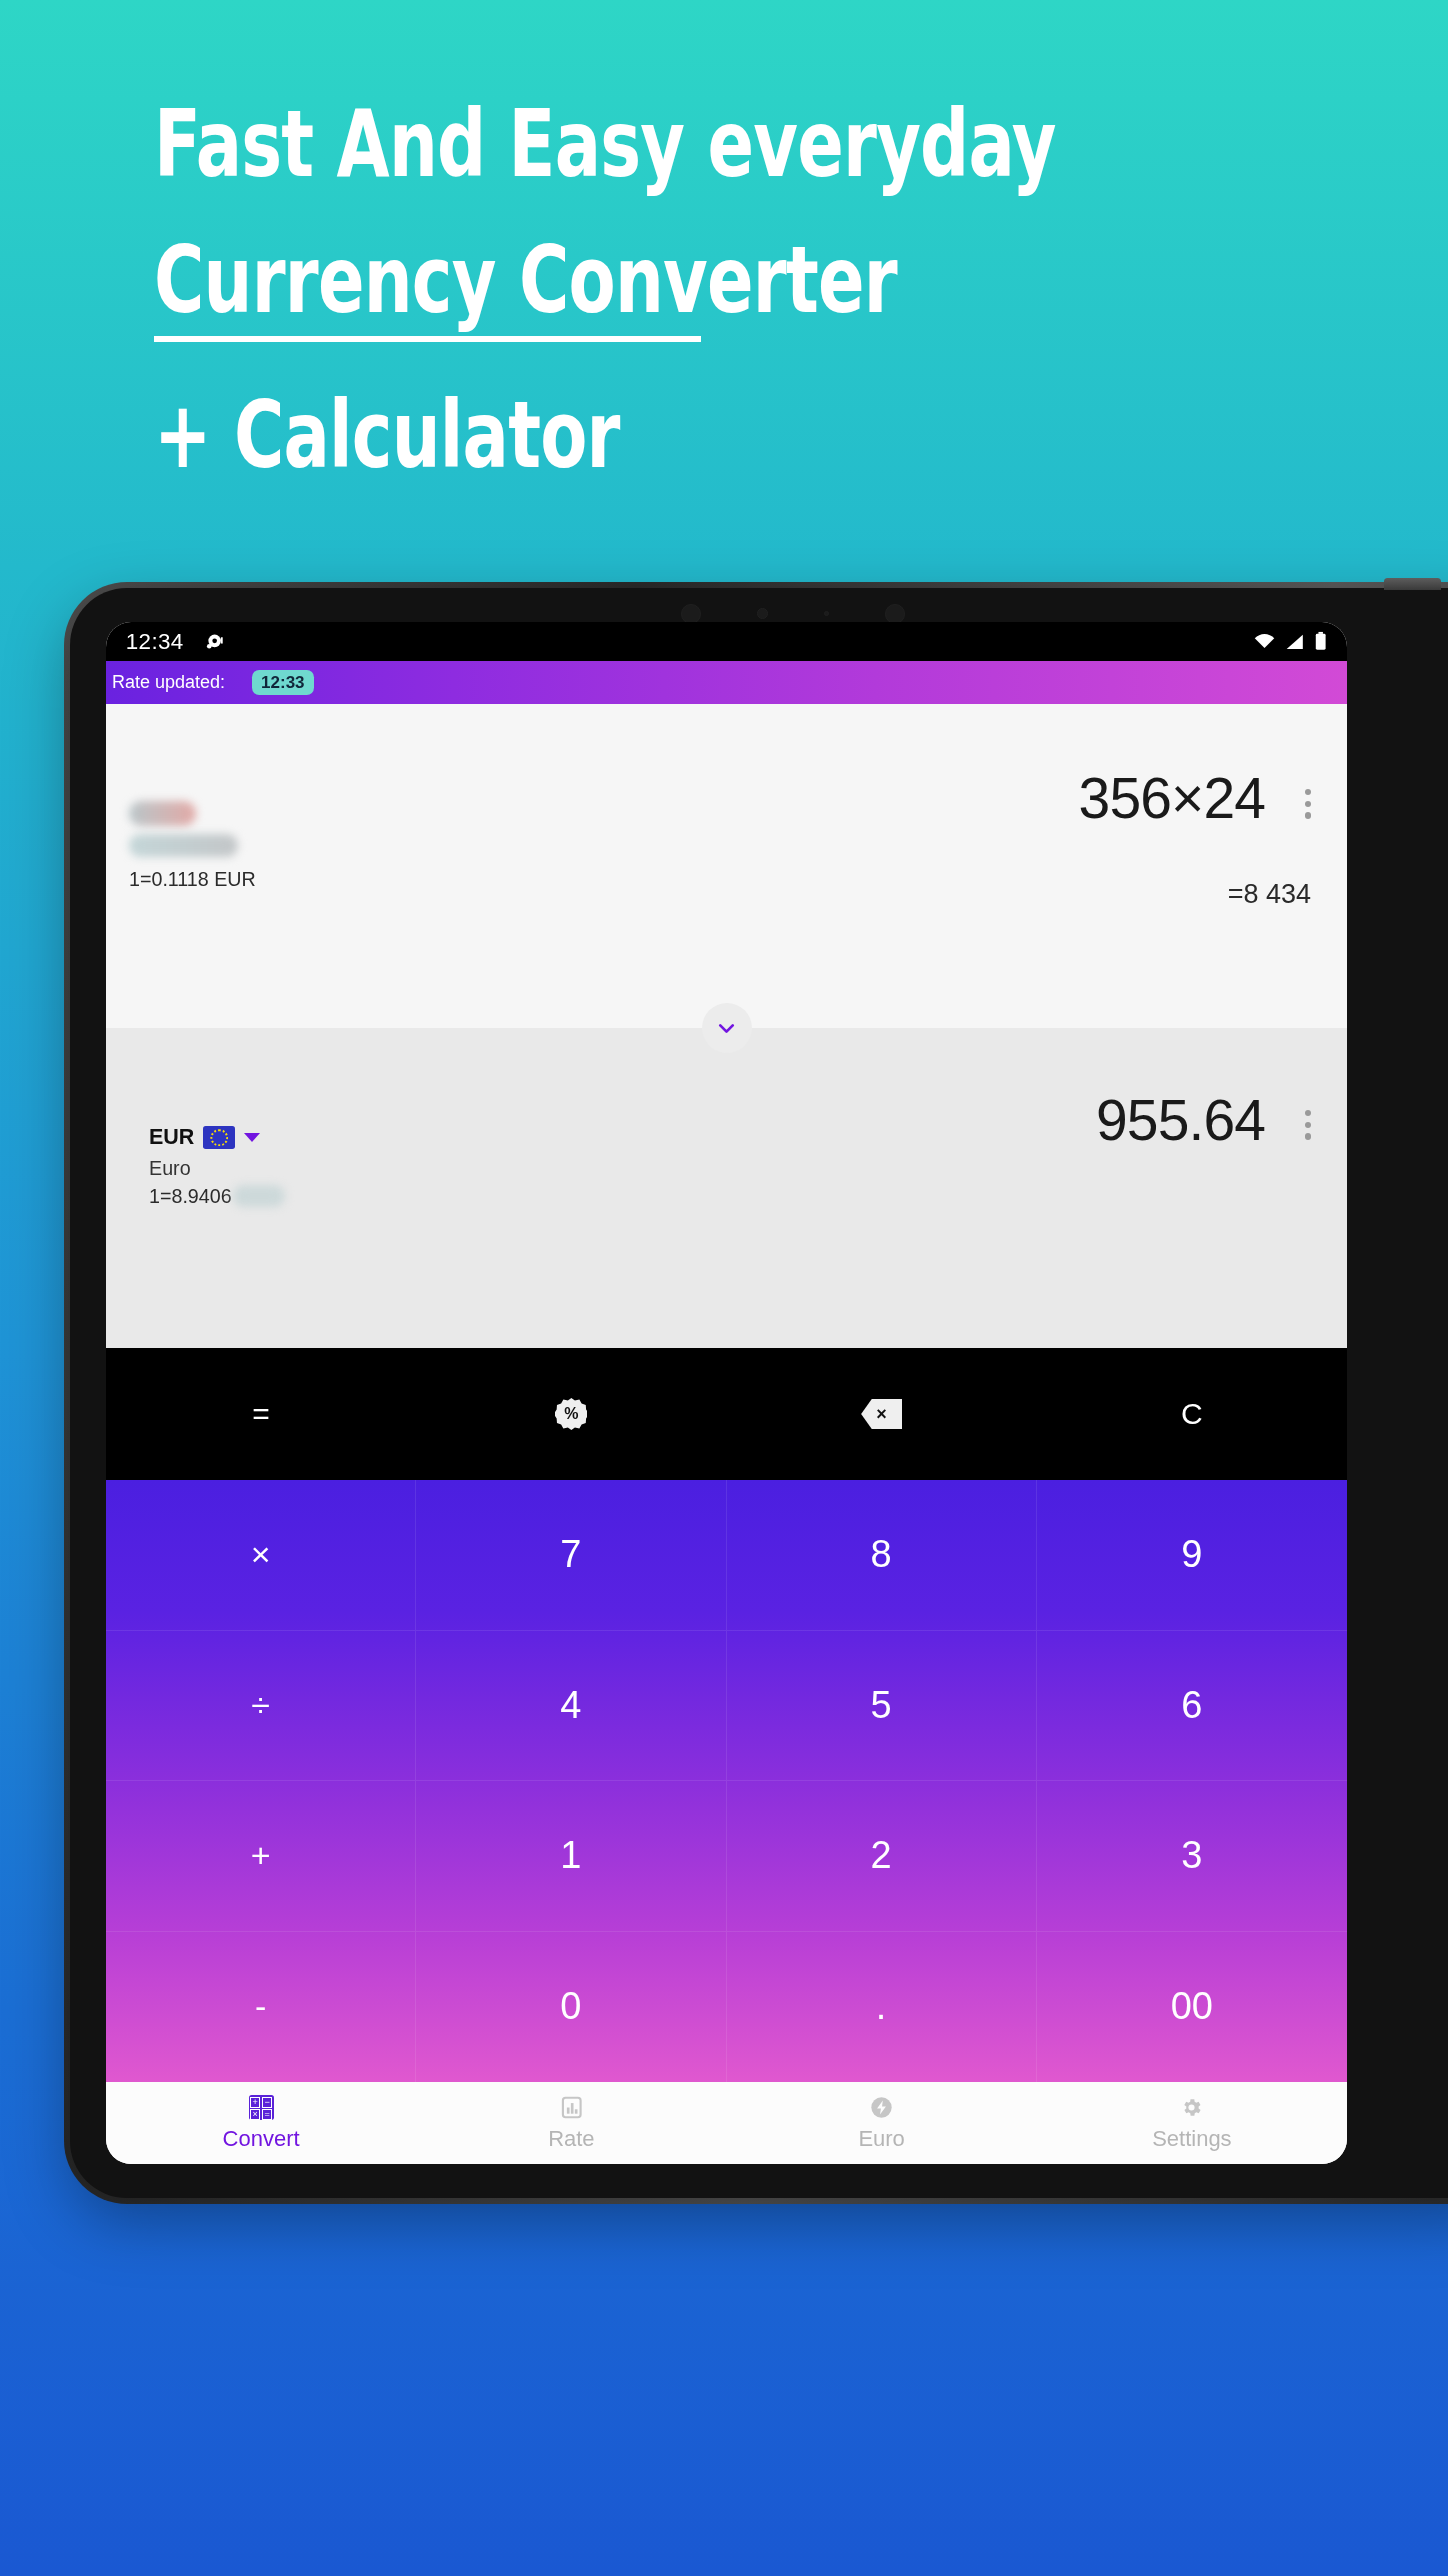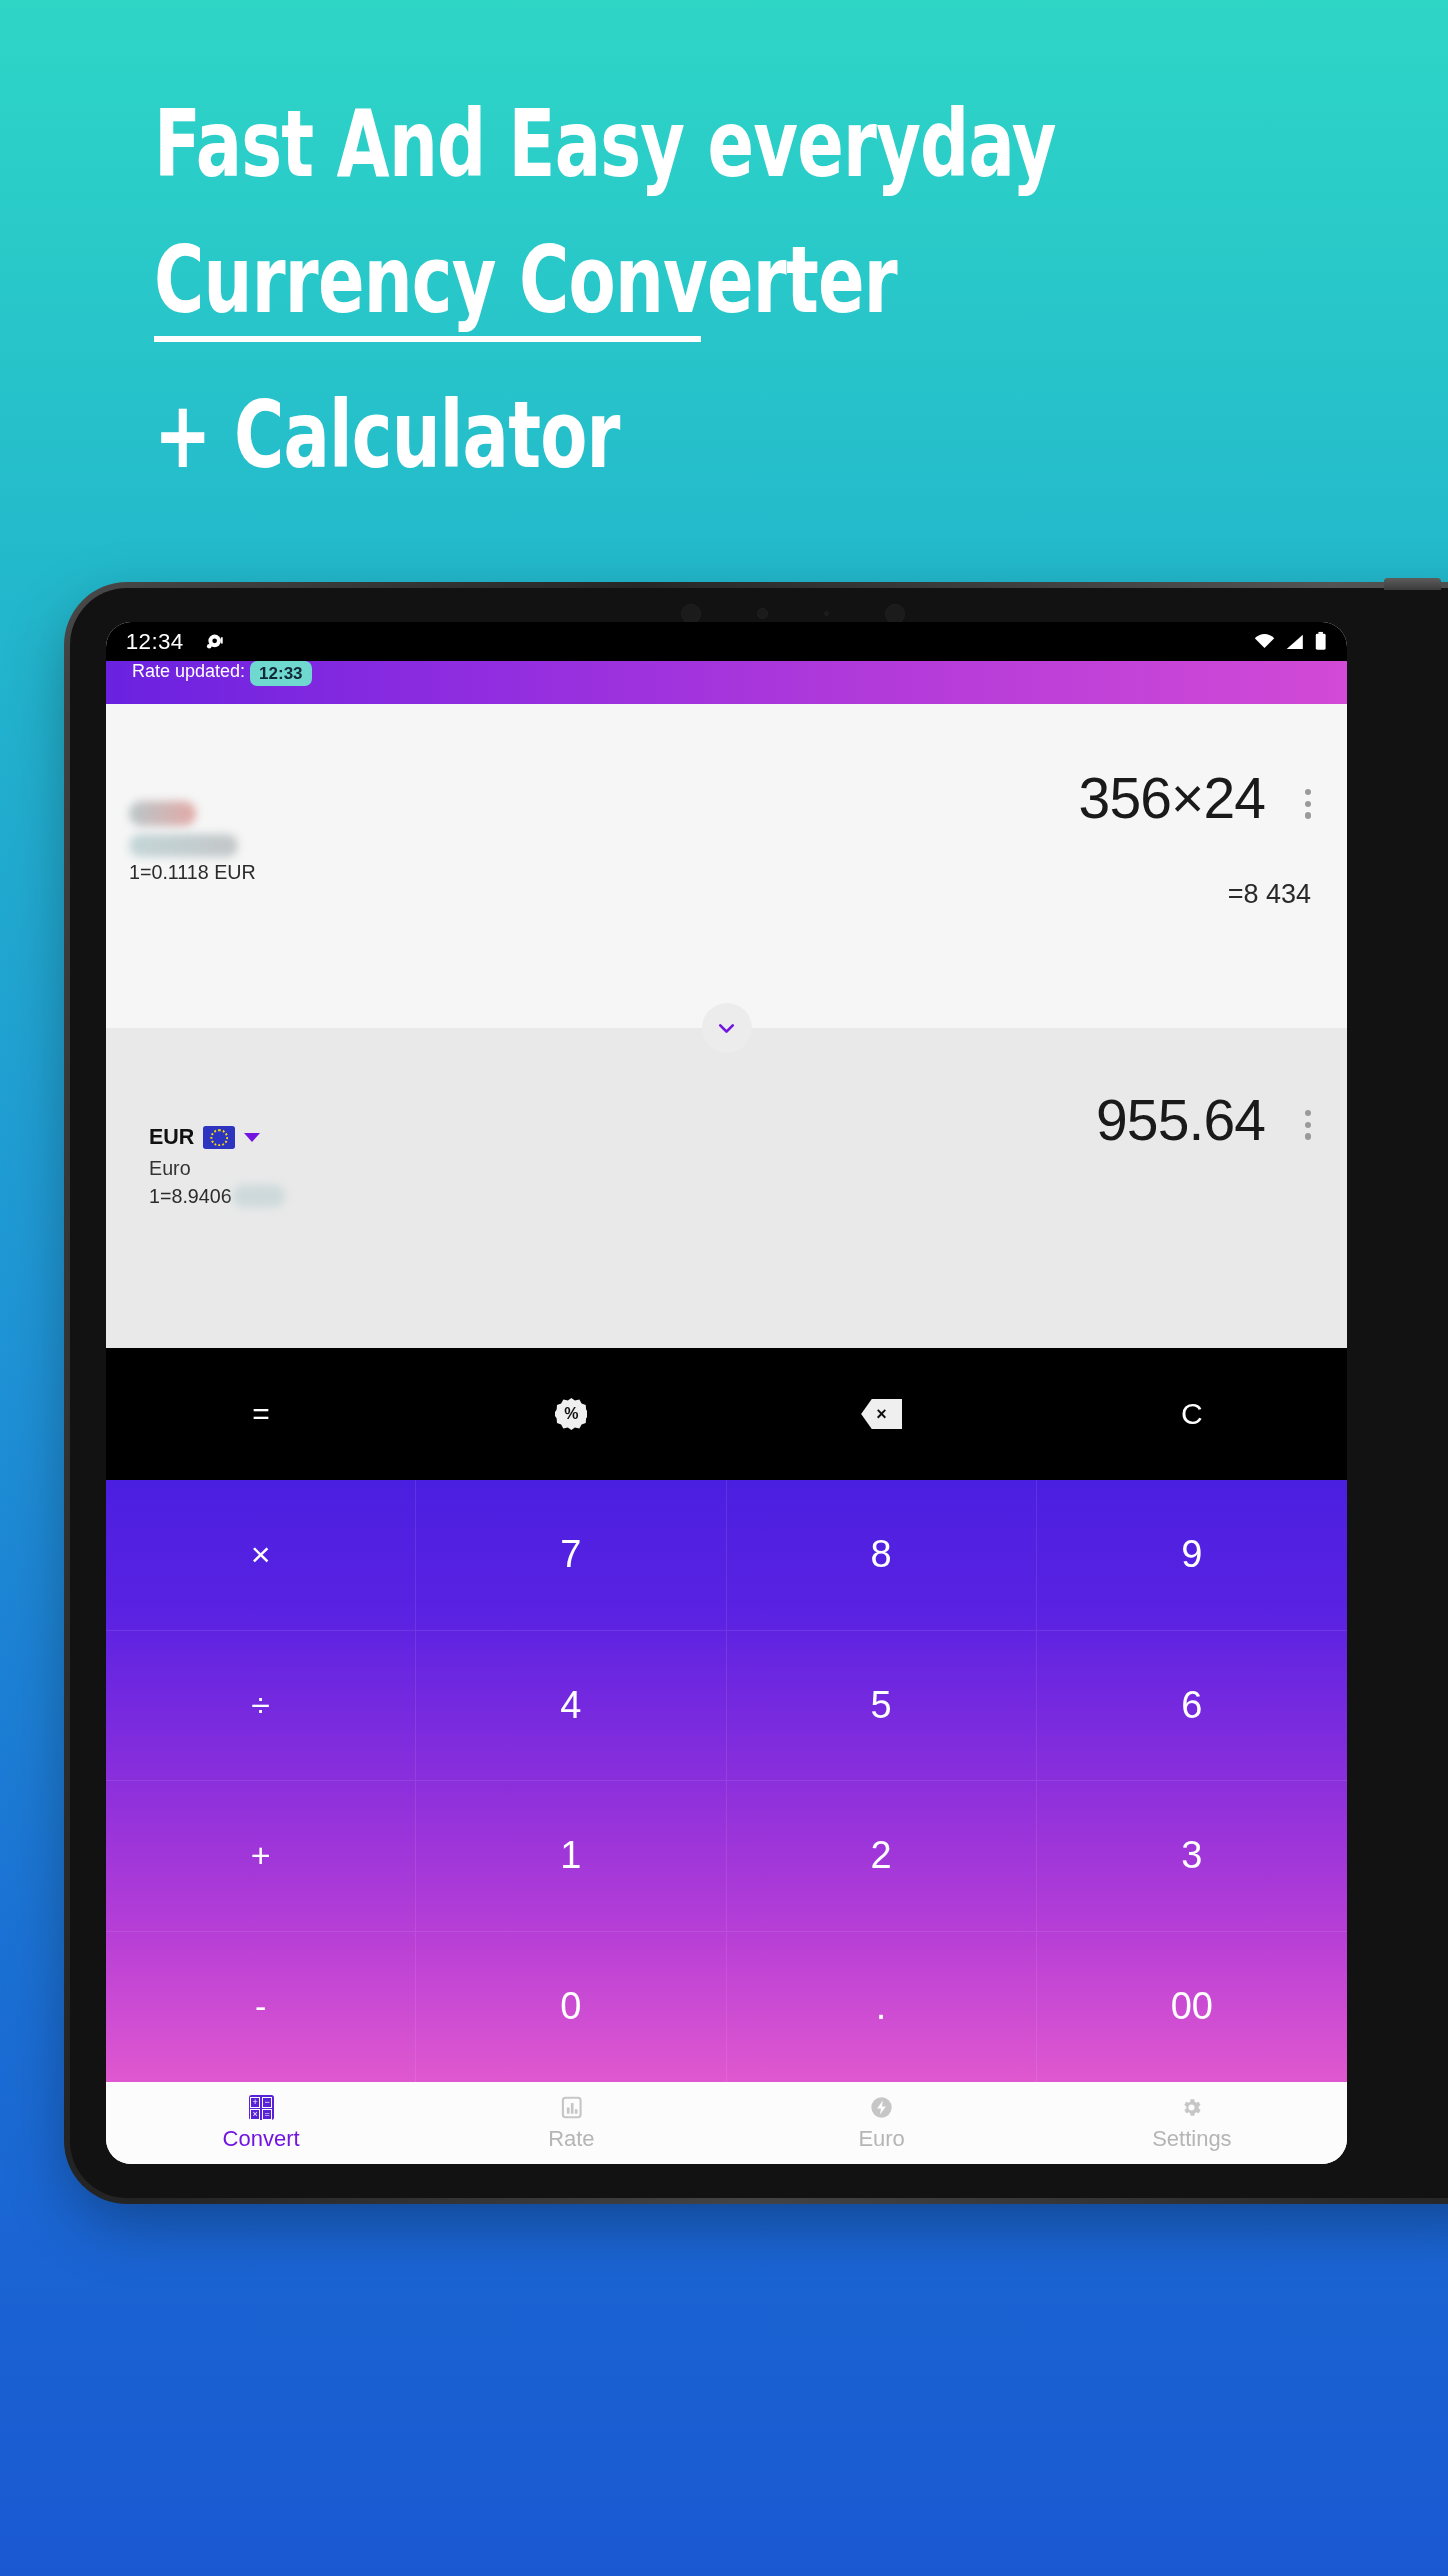--- a/index.html
+++ b/index.html
@@ -112,23 +112,23 @@
     flex:0 0 auto;
   }
   .sb-left { display:flex;align-items:center;gap:19.7px; }
   .sb-time { font-size:22.4px; font-weight:400; letter-spacing:0.4px; }
   .sb-right { display:flex;align-items:center;gap:8px; }
 
   
   .ratebar {
     height:43px;
     background:linear-gradient(90deg,#6a22e0 0%,#8e2ce0 28%,#b23ada 62%,#d24ad6 100%);
-    display:flex;align-items:flex-start;
-    padding-left:26px;
-    gap:5px;
+    display:flex;align-items:center;
+    padding-left:6px;
+    gap:27px;
     flex:0 0 auto;
   }
   .ratebar-label { color:#fff;font-size:18px; }
   .rate-badge {
     background:#6fd9cf;
     color:#10263a;
     font-size:17px;
     font-weight:700;
     border-radius:7.2px;
     padding:2.7px 9px;
@@ -166,21 +166,21 @@
     font-size:27px; color:#2a2a2a;
   }
 
   .cur-block { position:absolute; left:23px; }
   .panel.top .cur-block { top:97px; }
   .panel.bottom .cur-block { top:97px;margin-left:20px; }
 
   .blur-pill { border-radius:16px; filter:blur(4.5px); }
   .blur-pill.one { width:67px;height:25px;background:linear-gradient(90deg,#b9c6c9,#e2a9a6);margin-bottom:8px; }
   .blur-pill.two { width:109px;height:23px;background:linear-gradient(90deg,#c4d6d8,#c3c6c8); }
-  .rate-line { font-size:19.7px; color:#2b2b2b; margin-top:4px; white-space:nowrap; }
+  .rate-line { font-size:19.7px; color:#2b2b2b; margin-top:11px; white-space:nowrap; }
 
   .cur-row { display:flex;align-items:center;gap:9px; }
   .cur-code { font-size:21.5px;font-weight:700;color:#111; }
   .flag {
     width:32px;height:23px;border-radius:2.7px;
     background:#2d34c0;
     position:relative;overflow:hidden;display:inline-block;
   }
   .flag::after {
     content:"";

